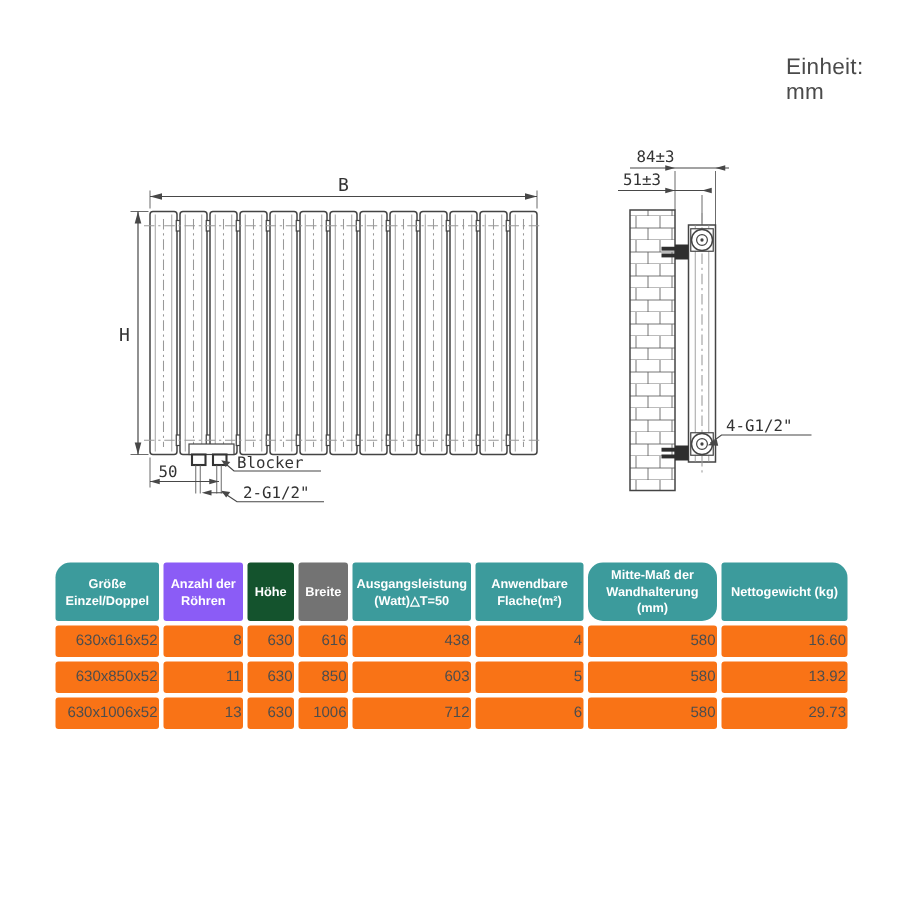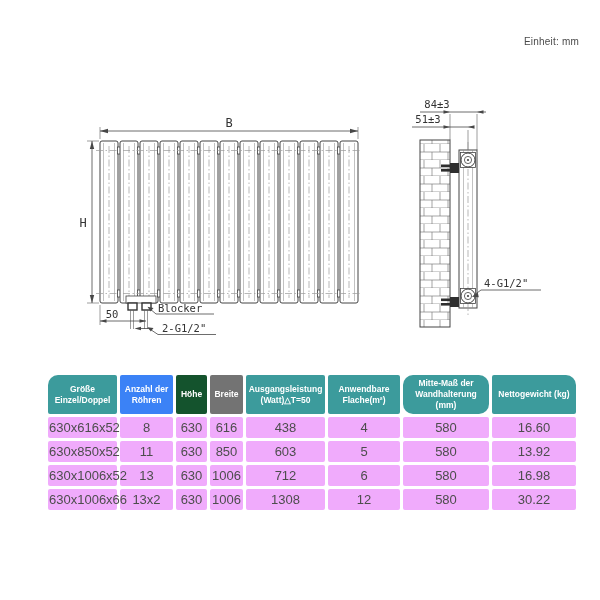--- a/index.html
+++ b/index.html
@@ -1,52 +1,52 @@
 <!DOCTYPE html>
 <html><head>
 <meta charset="utf-8">
 <style>
   html,body{margin:0;padding:0;}
   body{
     width:600px;height:600px;position:relative;background:#ffffff;
     font-family:"Liberation Sans", sans-serif;overflow:hidden;
   }
   .unit-note{
-    position:absolute;left:524px;top:36px;font-size:10px;color:#4a4a4a;
+    position:absolute;left:524px;top:36px;font-size:15px;color:#4a4a4a;
     letter-spacing:.2px;
   }
   
   .diagram{position:absolute;left:0;top:0;}
   .ln{fill:#ffffff;stroke:#444;stroke-width:1;}
   .ln2{fill:#ffffff;stroke:#444;stroke-width:.8;}
   .thin{stroke:#8f8f8f;stroke-width:.55;}
   .dashdot{stroke:#999;stroke-width:.7;stroke-dasharray:7 2.5 1.5 2.5;fill:none;}
   .dim{stroke:#474747;stroke-width:.8;fill:none;}
   .ext{stroke:#5a5a5a;stroke-width:.6;fill:none;}
   .arr{fill:#474747;stroke:none;}
   .dark{fill:#2e2e2e;stroke:none;}
   .diagram text{
     font-family:"DejaVu Sans Mono", monospace;fill:#333;
   }
   .t10{font-size:10.5px;}
   .t12{font-size:12px;}
   
   .spec-table{
-    position:absolute;left:45px;top:372px;width:533px;
+    position:absolute;left:34px;top:372px;width:533px;
     border-collapse:separate;border-spacing:3px;table-layout:fixed;
   }
   .spec-table th{
     color:#ffffff;font-size:8.5px;font-weight:bold;line-height:1.3;
     text-align:center;vertical-align:middle;padding:3px 1px;height:30px;
     border-radius:2px;
   }
   .spec-table th:first-child{border-top-left-radius:10px;}
   .spec-table th:last-child{border-top-right-radius:10px;}
   .spec-table td{
-    background:#f0abfc;color:#4d4d4d;font-size:13px;text-align:center;
+    background:#f97316;color:#4d4d4d;font-size:10px;text-align:right;
     vertical-align:middle;height:21px;padding:0 1px;border-radius:2px;
   }
   .c0{width:69px;}.c1{width:53px;}.c2{width:31px;}.c3{width:33px;}
   .c4{width:79px;}.c5{width:72px;}.c6{width:86px;}.c7{width:84px;}
 </style>
 </head>
 <body>
 
 <div class="unit-note">Einheit: mm</div>
 
@@ -229,21 +229,21 @@
       <col class="c2">
       <col class="c3">
     <col class="c4">
       <col class="c5">
       <col class="c6">
       <col class="c7">
   </colgroup>
   <thead>
     <tr>
         <th style="background: rgb(60, 155, 156);">Größe Einzel/Doppel</th>
-        <th style="background: #3b82f6;">Anzahl der Röhren</th>
+        <th style="background: #8b5cf6;">Anzahl der Röhren</th>
         <th style="background: #14532d;">Höhe</th>
         <th style="background: #737373;">Breite</th>
         <th style="background: rgb(60, 155, 156);">Ausgangsleistung (Watt)△T=50</th>
         <th style="background: rgb(60, 155, 156);">Anwendbare Flache(m²)</th>
         <th style="background: rgb(60, 155, 156); border-radius: 10px;">Mitte-Maß der Wandhalterung (mm)</th>
         <th style="background: rgb(60, 155, 156);">Nettogewicht (kg)</th>
       </tr>
   </thead>
   <tbody>
       <tr>
@@ -267,26 +267,16 @@
         <td>13.92</td>
       </tr>
       <tr>
         <td>630x1006x52</td>
         <td>13</td>
         <td>630</td>
         <td>1006</td>
         <td>712</td>
         <td>6</td>
         <td>580</td>
-        <td>16.98</td>
-      </tr>
-      <tr>
-        <td>630x1006x66</td>
-        <td>13x2</td>
-        <td>630</td>
-        <td>1006</td>
-        <td>1308</td>
-        <td>12</td>
-        <td>580</td>
-        <td>30.22</td>
+        <td>29.73</td>
       </tr>
     </tbody>
 </table>
 
 </body></html>

